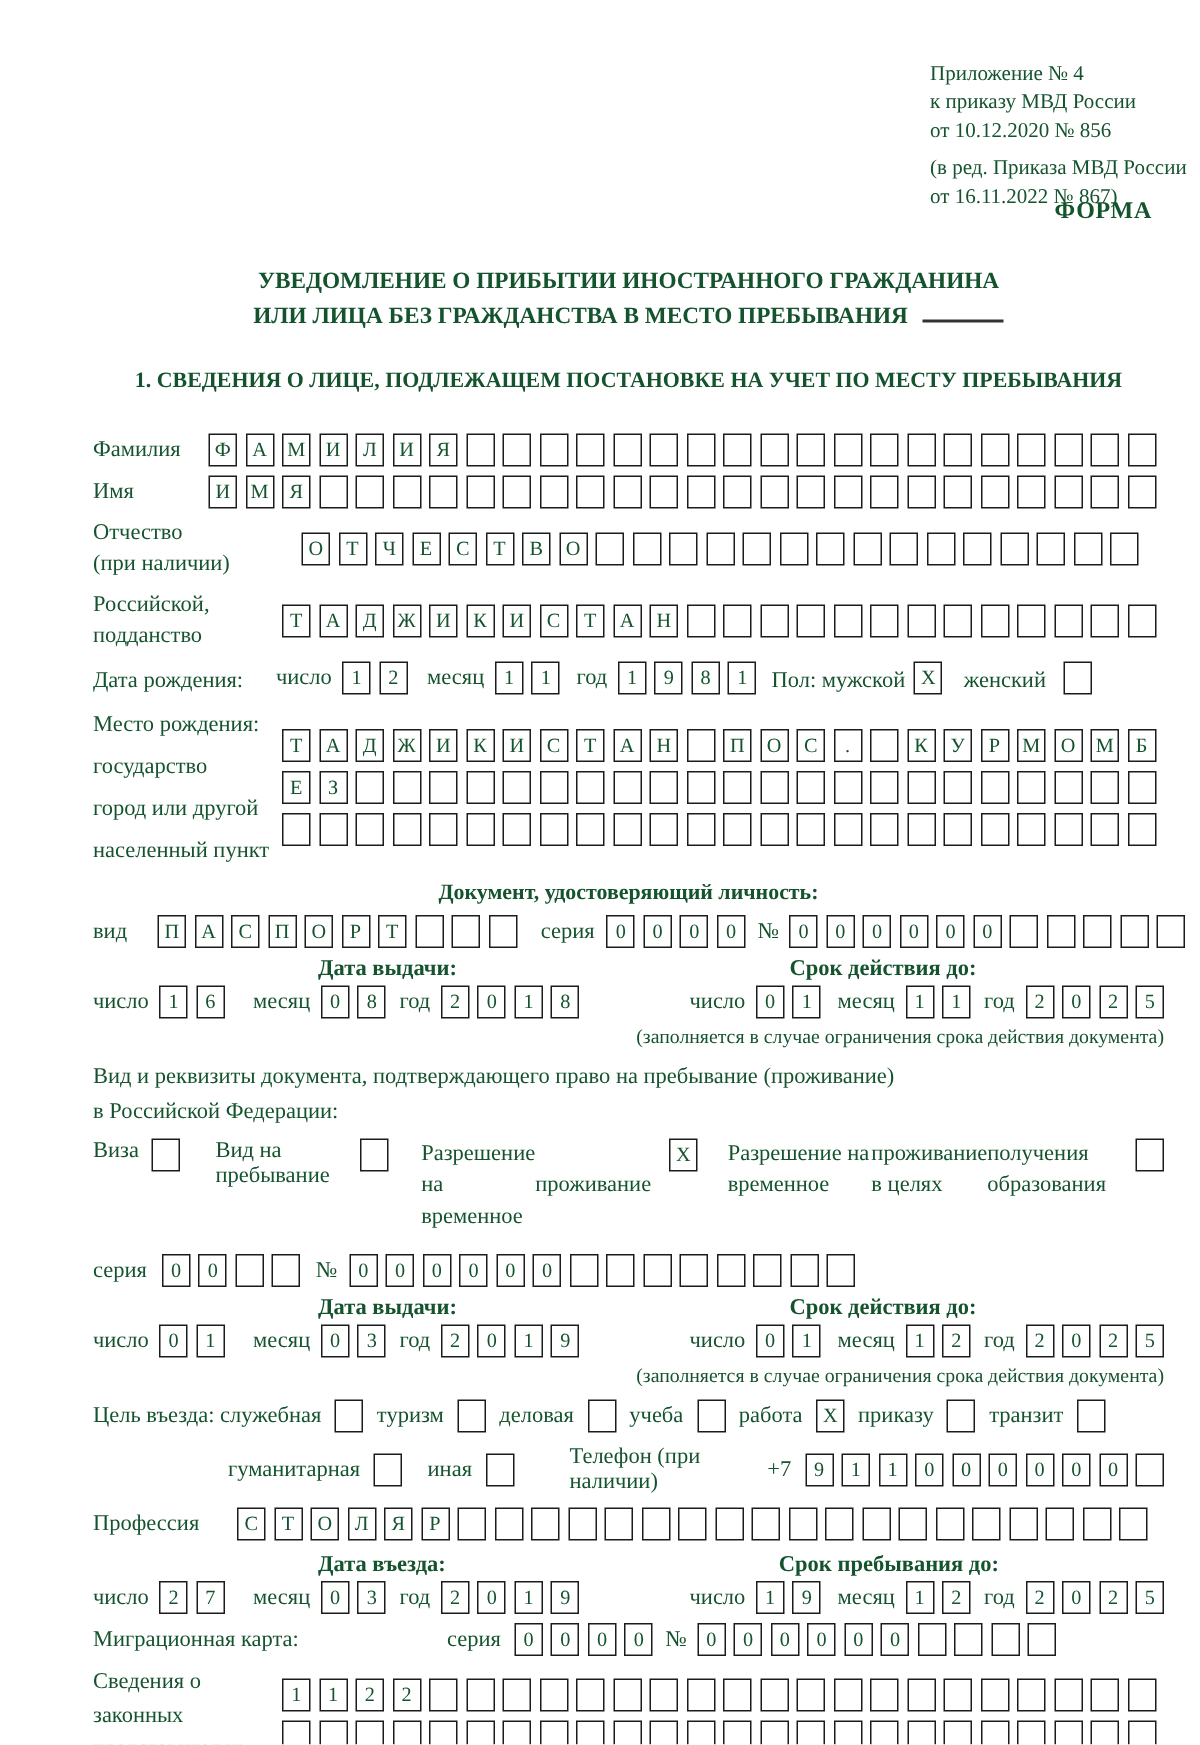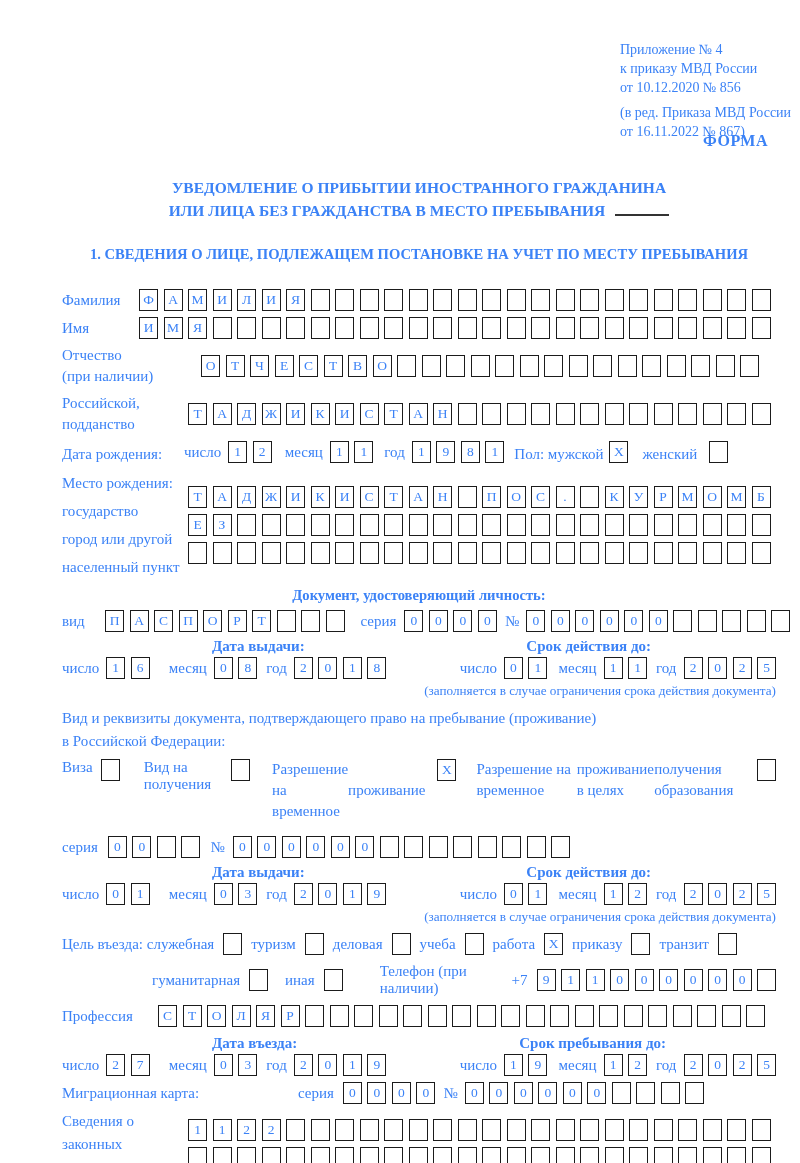--- a/index.html
+++ b/index.html
@@ -1,21 +1,21 @@
 <!DOCTYPE html>
 <html><head>
 <meta charset="utf-8">
 <style>
   html,body{margin:0;padding:0;background:#ffffff;}
   .page{
     position:relative;
     width:800px;height:1163px;
     box-sizing:border-box;
     background:#fff;
-    color:#3b82f6;
+    color:#14532d;
     font-family:"Liberation Serif", serif;
     overflow:hidden;
   }
   .appendix{
     position:absolute;left:620px;top:40px;
     font-size:14px;line-height:19px;white-space:nowrap;
   }
   .appendix .sub{display:block;margin-top:6px;}
   .forma{
     position:absolute;left:703px;top:132px;
@@ -426,21 +426,21 @@
       </div>
 
       <div class="optrow">
         <span class="opt">
           <span>Виза</span>
           <span class="cells">
               <span class="cell"></span>
             </span>
         </span>
         <span class="opt" style="margin-left:14px;">
-          <span>Вид на получения</span>
+          <span>Вид на пребывание</span>
           <span class="cells" style="margin-left:12px;">
               <span class="cell"></span>
             </span>
         </span>
         <span class="opt" style="margin-left:12px;">
           <span class="optlines">
             <span>Разрешение на временное</span>
             <span>проживание</span>
           </span>
           <span class="cells" style="margin-left:4px;">

